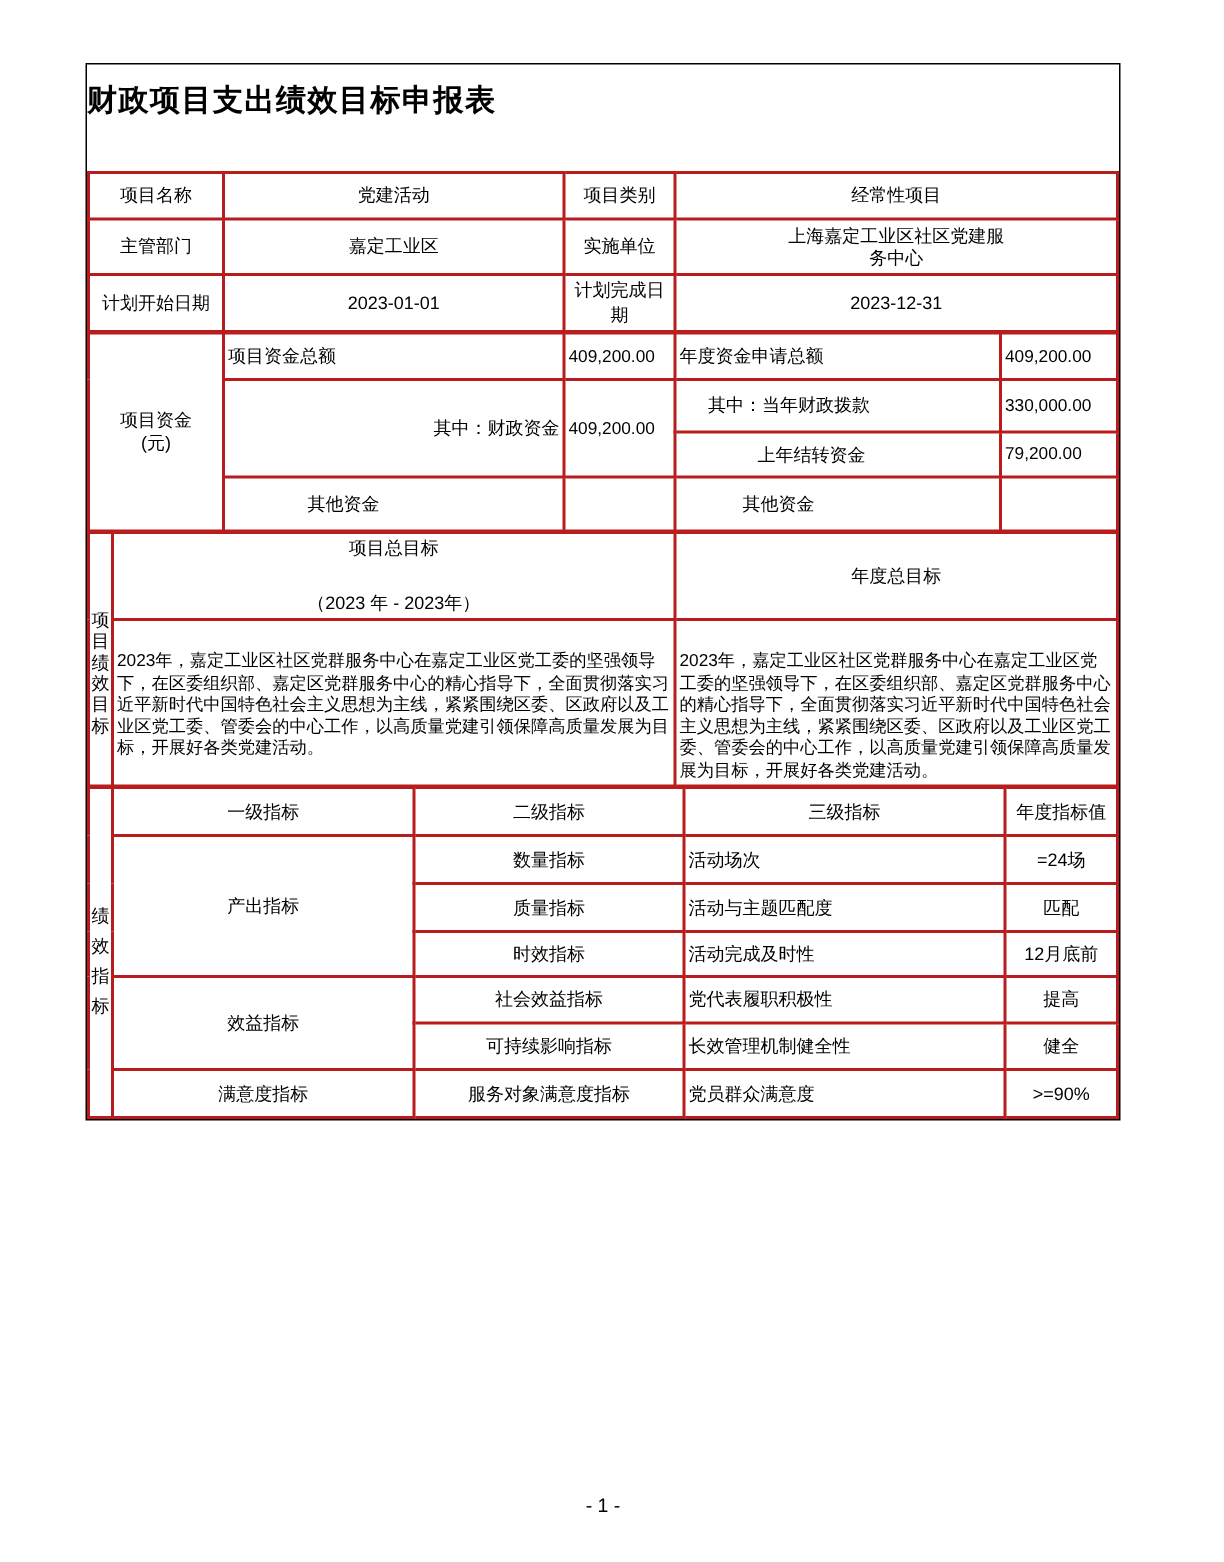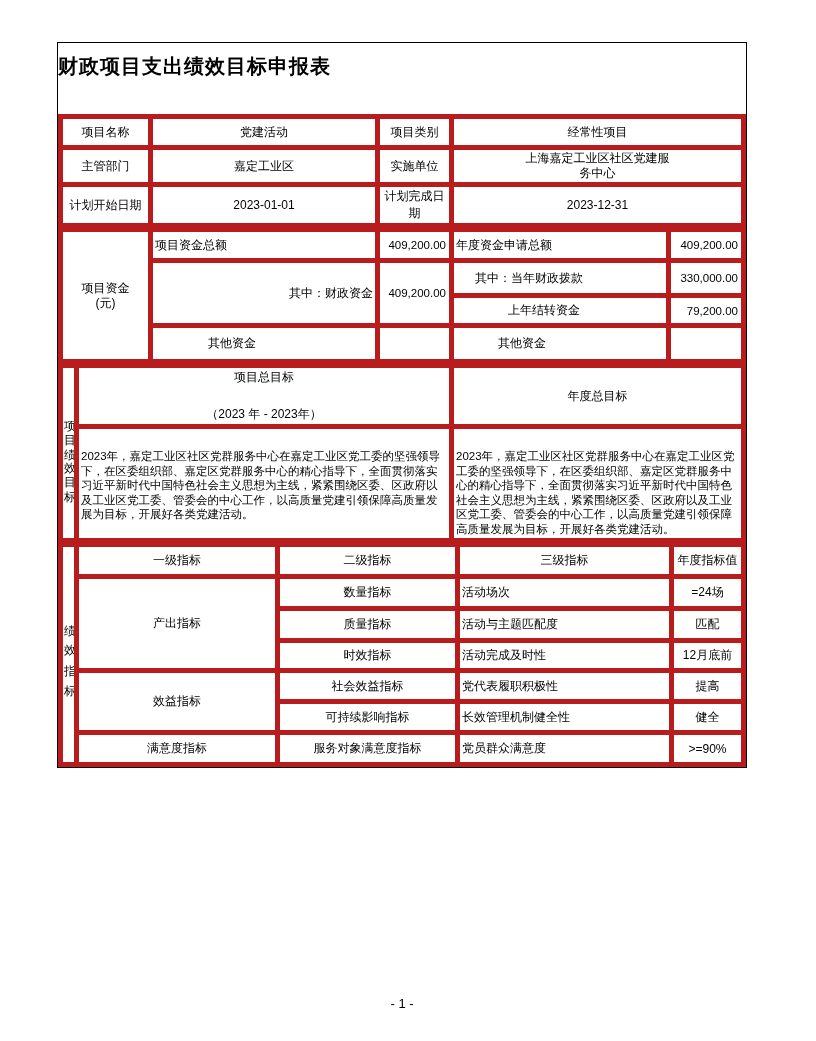--- a/index.html
+++ b/index.html
@@ -7,24 +7,24 @@
   .page { position: relative; width: 816px; height: 1041px; background: #fff; overflow: hidden; }
   .sheet { position: absolute; left: 57px; top: 42px; width: 690px; border: 1px solid #000; background: #fff; }
 
   .title-block { padding-top: 10px; height: 71px; }
   .doc-title { font-size: 20px; font-weight: 700; letter-spacing: 1px; }
   .doc-subtitle { font-size: 12px; margin-top: 14px; }
 
   table { width: 100%; border-collapse: collapse; table-layout: fixed; }
   .sheet > table { margin-top: -1px; }
   .sheet > table:first-of-type { margin-top: 0; }
-  td, th { border: 5px solid #b91c1c; font-size: 12px; font-weight: 400; text-align: center;
+  td, th { border: 2px solid #b91c1c; font-size: 12px; font-weight: 400; text-align: center;
            vertical-align: middle; padding: 1px 2px; overflow: hidden; }
 
-  .amt { text-align: right; padding-right: 3px; font-size: 11.5px; }
+  .amt { text-align: left; padding-right: 3px; font-size: 11.5px; }
   .lbl-left { text-align: left; padding-left: 2px; }
   .ind-22 { text-align: right; padding-left: 22px; }
   .ind-21 { text-align: left; padding-left: 21px; }
   .ind-44 { text-align: left; padding-left: 44px; }
   .ind-54 { text-align: left; padding-left: 54px; }
   .ind-55 { text-align: left; padding-left: 55px; }
 
   .vert { writing-mode: vertical-lr; text-orientation: upright; margin: 0 auto;
           line-height: 14px; padding: 0; }
   .vert-targets { letter-spacing: 14px; }

